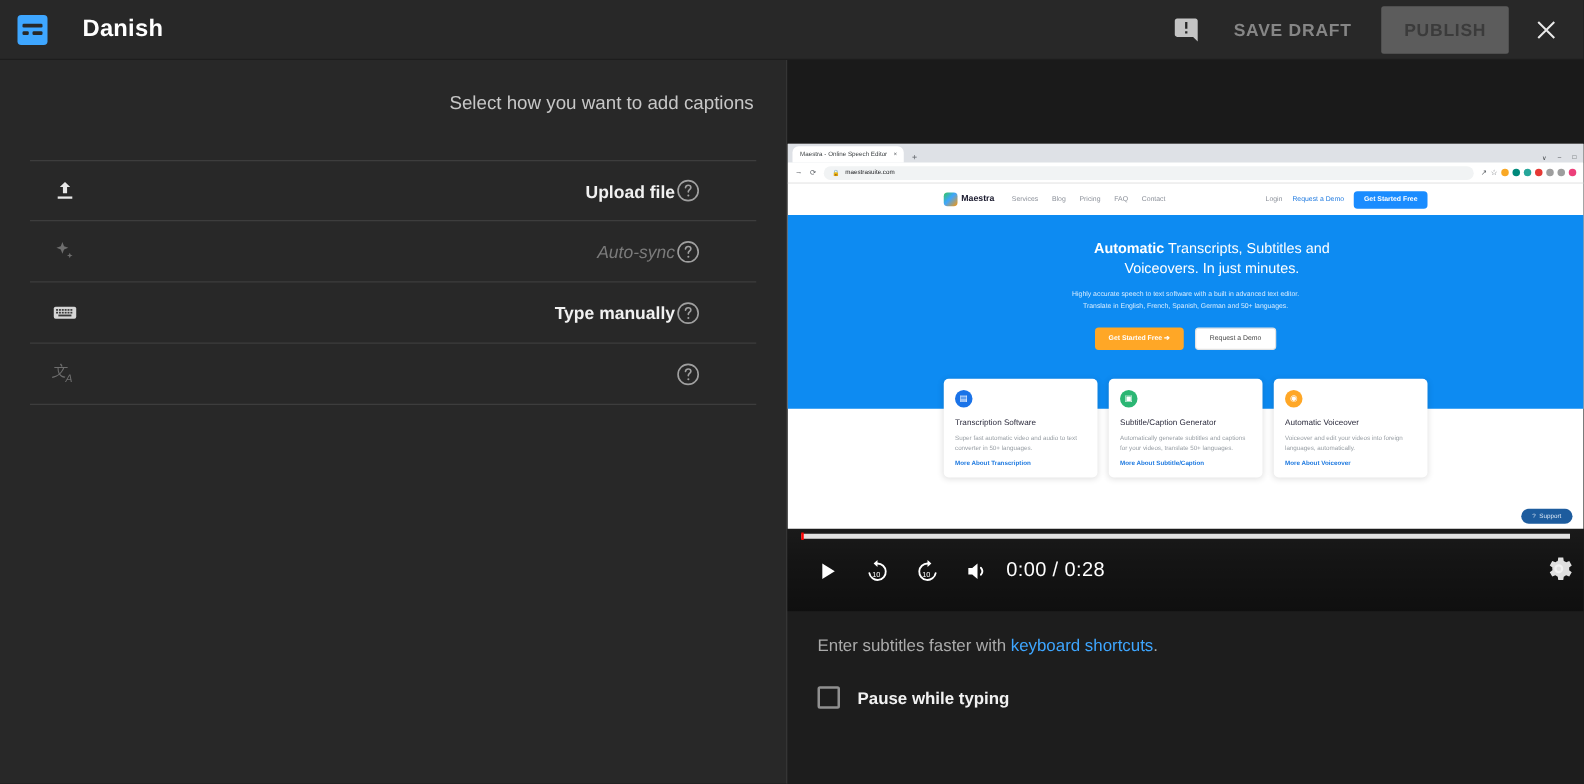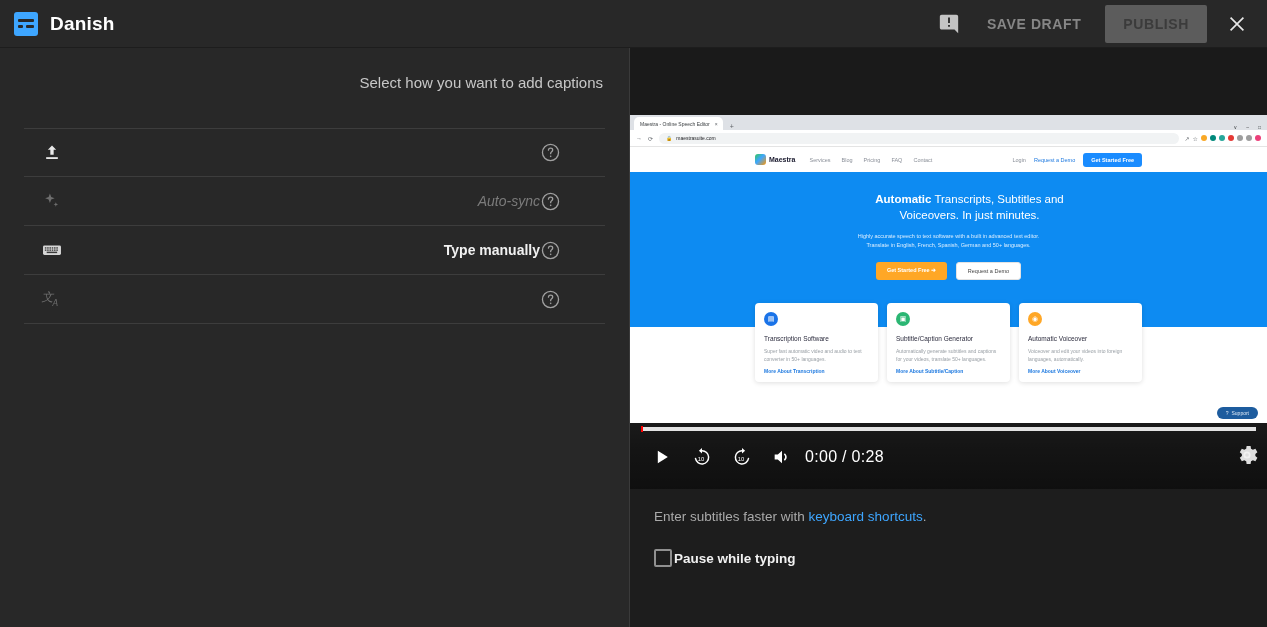--- a/index.html
+++ b/index.html
@@ -20,21 +20,21 @@
   .cc-icon {
     width: 24px; height: 24px; margin: 0 12px 0 6px;
     background: #3ea6ff; border-radius: 3px;
     display: flex; flex-direction: column; justify-content: center; gap: 3px; padding: 5px 4px;
   }
   .cc-bar { height: 3px; background: #282828; border-radius: 1px; }
   .cc-bar.b1 { width: 60%; }
   .cc-bar.b2 { width: 100%; }
   .cc-bar.b3 { width: 40%; }
   .cc-row2 { display: flex; gap: 3px; }
-  .header-title { color: #fff; font-size: 19px; font-weight: bold; letter-spacing: .2px; }
+  .header-title { color: #fff; font-size: 19px; font-weight: bold; letter-spacing: .2px; margin-left: 16px; }
   .header-right { margin-left: auto; display: flex; align-items: center; gap: 4px; }
   .icon-btn {
     width: 40px; height: 40px; display: flex; align-items: center; justify-content: center;
     border-radius: 50%; background: none; border: none; cursor: pointer;
   }
   .save-draft {
     color: #868686; font-size: 14px; font-weight: bold; letter-spacing: .6px;
     background: none; border: none; padding: 10px 14px; cursor: pointer;
   }
   .publish-btn {
@@ -142,21 +142,21 @@
   .playhead { position: absolute; left: 0; top: -1px; width: 2px; height: 6px; background: #f00; }
   .ctl-row { display: flex; align-items: center; gap: 0; padding: 0 0 12px 12px; width: 100%; }
   .ctl-btn { width: 40px; height: 40px; display: flex; align-items: center; justify-content: center; cursor: pointer; }
   .time { color: #fff; font-size: 16px; font-weight: normal; margin-left: 3px; letter-spacing: .3px; }
   .gear-btn { position: absolute; right: 8px; bottom: 22px; cursor: pointer; }
 
   
   .below { padding: 20px 40px 0 24px; }
   .hint { color: #aaa; font-size: 13.5px; }
   .hint a { color: #3ea6ff; text-decoration: none; cursor: pointer; }
-  .checkrow { display: flex; align-items: center; gap: 2px; margin-top: 25px; cursor: pointer; }
+  .checkrow { display: flex; align-items: center; gap: 14px; margin-top: 25px; cursor: pointer; }
   .checkbox { width: 18px; height: 18px; border: 2px solid #909090; border-radius: 2px; }
   .checklabel { color: #f1f1f1; font-size: 13.5px; font-weight: bold; }
 </style>
 </head>
 <body>
 
 <div class="app">
 
   <div class="header">
     <div class="cc-icon">
@@ -191,20 +191,21 @@
 
       <div class="option-list">
 
         <div class="option-row">
           <div class="opt-icon">
             <svg width="20" height="20" viewBox="0 0 24 24" fill="#e8e8e8">
               <path d="M12 3l5 5h-3v6h-4V8H7l5-5z"></path>
                 <rect x="5" y="17" width="14" height="2.2"></rect>
             </svg>
           </div>
+          <div class="opt-label">Upload file</div>
           <div class="help-icon">
             <svg width="21" height="21" viewBox="0 0 24 24" fill="none" stroke="#a0a0a0" stroke-width="1.5">
               <circle cx="12" cy="12" r="9.2"></circle>
               <path d="M9.6 9.3c.2-1.4 1.3-2.2 2.5-2.2 1.4 0 2.4.9 2.4 2.1 0 1.9-2.3 1.9-2.3 3.6v.5" stroke-linecap="round"></path>
               <circle cx="12.2" cy="16.4" r=".95" fill="#a0a0a0" stroke="none"></circle>
             </svg>
           </div>
         </div>
 
         <div class="option-row disabled">

